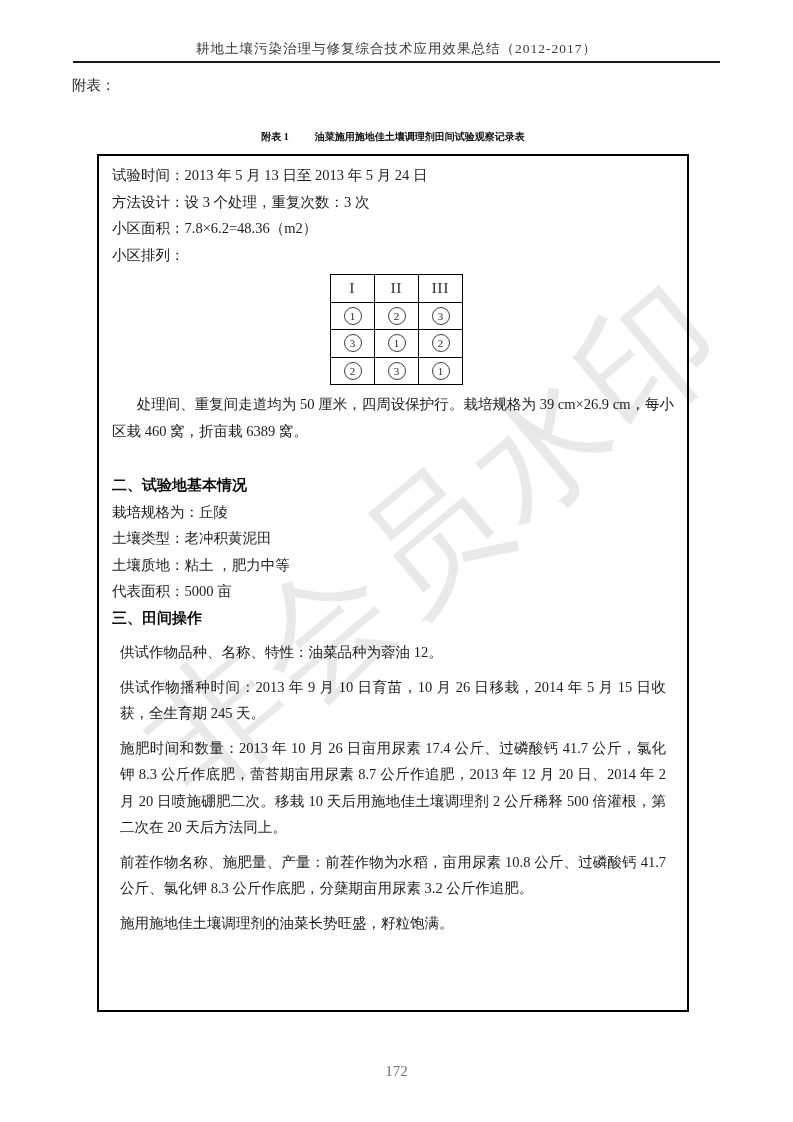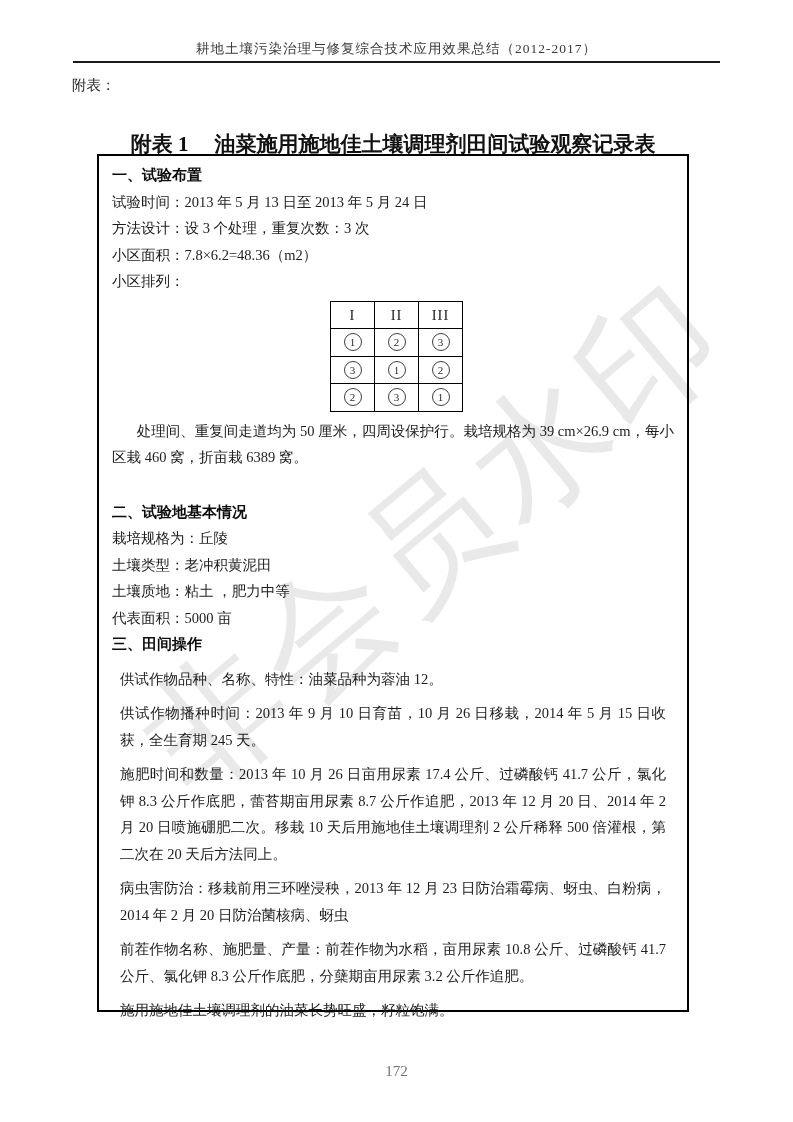--- a/index.html
+++ b/index.html
@@ -19,21 +19,21 @@
     letter-spacing:1px;
     padding-bottom:3px;
     border-bottom:2px solid #1a1a1a;
   }
   .attachment-note{
     position:absolute;left:72px;top:76px;
     font-size:14.5px;color:#2a2a2a;
   }
   .doc-title{
     position:absolute;left:97px;top:130px;width:592px;
-    text-align:center;font-weight:bold;font-size:21px;color:#111;
+    text-align:center;font-weight:bold;font-size:10px;color:#111;
   }
   .doc-title .title-label{margin-right:26px;}
   
   .main-box{
     position:absolute;left:97px;top:154px;
     width:592px;height:858px;
     box-sizing:border-box;
     border:2px solid #000;
     padding:6px 13px 0 13px;
     font-size:14.5px;
@@ -94,21 +94,20 @@
   </div>
 
   <div class="attachment-note">附表：</div>
 
   <div class="doc-title">
     <span class="title-label">附表 1</span><span>油菜施用施地佳土壤调理剂田间试验观察记录表</span>
   </div>
 
   <div class="main-box">
 
-    <p class="sec-heading">一、试验布置</p>
     <p class="field-line">试验时间：2013 年 5 月 13 日至 2013 年 5 月 24 日</p>
     <p class="field-line">方法设计：设 3 个处理，重复次数：3 次</p>
     <p class="field-line">小区面积：7.8×6.2=48.36（m2）</p>
     <p class="field-line">小区排列：</p>
 
     <table class="plot-table">
       <thead>
         <tr>
           <th>I</th>
           <th>II</th>
@@ -139,21 +138,20 @@
     <p class="sec-heading gap-sec2">二、试验地基本情况</p>
     <p class="field-line">栽培规格为：丘陵</p>
     <p class="field-line">土壤类型：老冲积黄泥田</p>
     <p class="field-line">土壤质地：粘土 ，肥力中等</p>
     <p class="field-line">代表面积：5000 亩</p>
 
     <p class="sec-heading">三、田间操作</p>
     <p class="para">供试作物品种、名称、特性：油菜品种为蓉油 12。</p>
     <p class="para">供试作物播种时间：2013 年 9 月 10 日育苗，10 月 26 日移栽，2014 年 5 月 15 日收获，全生育期 245 天。</p>
     <p class="para">施肥时间和数量：2013 年 10 月 26 日亩用尿素 17.4 公斤、过磷酸钙 41.7 公斤，氯化钾 8.3 公斤作底肥，蕾苔期亩用尿素 8.7 公斤作追肥，2013 年 12 月 20 日、2014 年 2 月 20 日喷施硼肥二次。移栽 10 天后用施地佳土壤调理剂 2 公斤稀释 500 倍灌根，第二次在 20 天后方法同上。</p>
-    <p class="para">病虫害防治：移栽前用三环唑浸秧，2013 年 12 月 23 日防治霜霉病、蚜虫、白粉病，2014 年 2 月 20 日防治菌核病、蚜虫</p>
     <p class="para">前茬作物名称、施肥量、产量：前茬作物为水稻，亩用尿素 10.8 公斤、过磷酸钙 41.7 公斤、氯化钾 8.3 公斤作底肥，分蘖期亩用尿素 3.2 公斤作追肥。</p>
 
     <p class="para">施用施地佳土壤调理剂的油菜长势旺盛，籽粒饱满。</p>
 
   </div>
 
   <div class="watermark">非会员水印</div>
 
   <div class="page-number">172</div>
 

